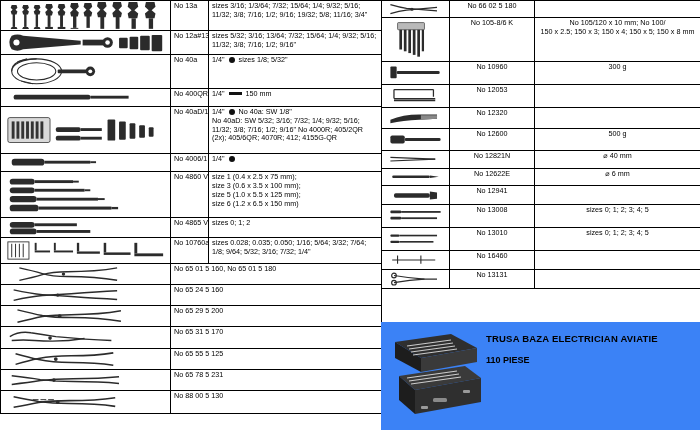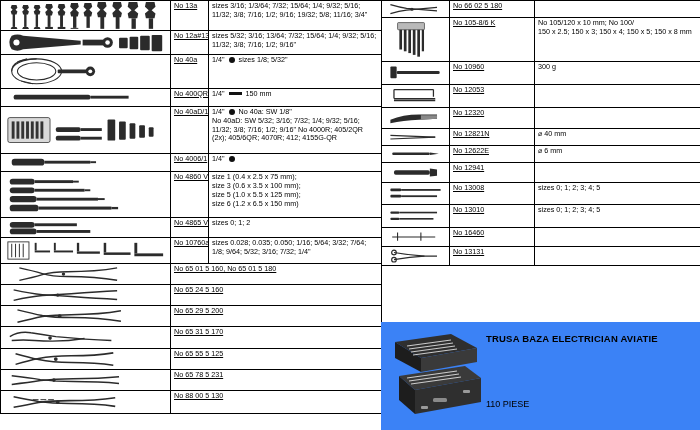--- a/index.html
+++ b/index.html
@@ -34,41 +34,41 @@
     line-height: 1.22;
     overflow: hidden;
   }
   td.pic {
     padding: 0;
     position: relative;
     background: #ffffff;
   }
   td.code {
     white-space: nowrap;
-    text-decoration: underline;
   }
   td.desc {
     font-size: 7px;
   }
 
   
   .left {
     position: absolute;
     left: 0;
     top: 0;
     width: 381px;
   }
   .left table.cat { width: 381px; }
 
   
   .right {
     position: absolute;
     left: 381px;
     top: 0;
     width: 319px;
+    text-align: center;
   }
   .right table.cat { width: 319px; }
 
   
   .draw {
     display: block;
     width: 100%;
     height: 100%;
   }
 
@@ -106,22 +106,21 @@
     top: 11px;
     font-size: 9.5px;
     font-weight: bold;
     letter-spacing: .2px;
   }
   .cap-sub {
     position: absolute;
     left: 105px;
     top: 33px;
     font-size: 9px;
-    font-weight: normal;
-    margin-top: 44px;
+    font-weight: bold;
   }
   .case-box {
     position: absolute;
     left: 0px;
     top: 6px;
     width: 105px;
     height: 100px;
   }
 </style>
 </head>
@@ -627,20 +626,34 @@
                   <path d="M6 12 q14 -6 32 -6 l20 0 l0 5 l-20 1 q-18 1 -32 4 z"></path>
                   <path d="M40 7 l18 0 l0 4 l-18 1 z" fill="#888"></path>
                 </g>
               </svg>
             </span>
           </td>
           <td class="code">No 12320</td>
           <td class="desc"></td>
         </tr>
 
+        <tr style="height:22px">
+          <td class="pic">
+            <span>
+              <svg class="draw" viewBox="0 0 68 22" preserveAspectRatio="xMidYMid meet">
+                <g fill="#2b2b2b">
+                  <rect x="6" y="6" width="16" height="9" rx="2"></rect>
+                  <rect x="22" y="9" width="40" height="3.4" rx="1.5"></rect>
+                </g>
+              </svg>
+            </span>
+          </td>
+          <td class="code">No 12600</td>
+          <td class="desc">500 g</td>
+        </tr>
 
         <tr style="height:16px">
           <td class="pic">
             <span>
               <svg class="draw" viewBox="0 0 68 16" preserveAspectRatio="xMidYMid meet">
                 <g fill="none" stroke="#2b2b2b" stroke-width="1.3">
                   <path d="M6 6 q24 1 50 2"></path>
                   <path d="M6 10 q24 -1 50 -2"></path>
                 </g>
               </svg>

